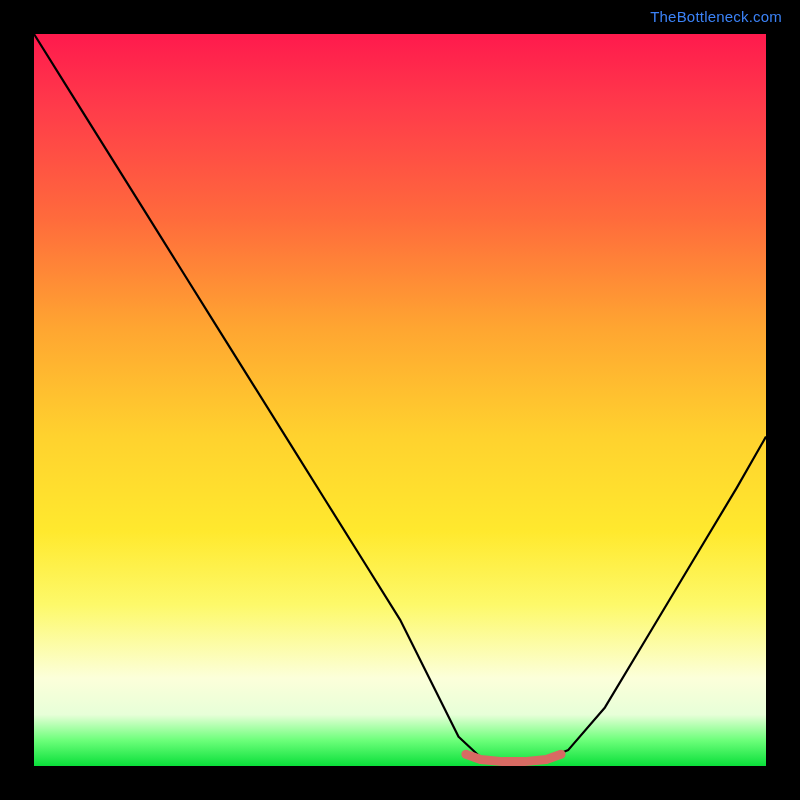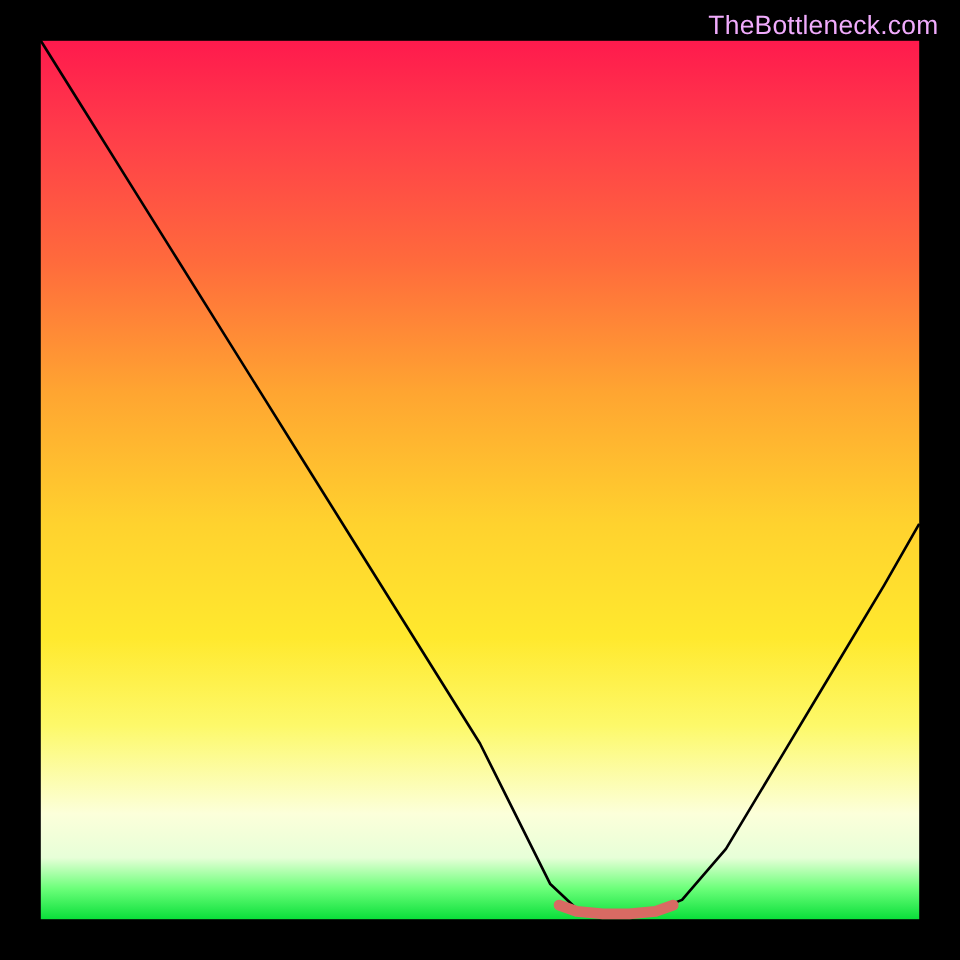--- a/index.html
+++ b/index.html
@@ -38,22 +38,22 @@
       #fcffda 88%,
       #e7ffd8 93%,
       #6cff7a 96.5%,
       #0adf3a 100%
     );
   }
   .watermark {
     position: absolute;
     top: 8px;
     right: 18px;
-    color: #f0abfc;
-    font-size: 22px;
+    color: #3b82f6;
+    font-size: 15px;
     letter-spacing: 0.2px;
     user-select: none;
   }
   svg.curve {
     position: absolute;
     left: 0;
     top: 0;
     width: 732px;
     height: 732px;
     overflow: visible;

